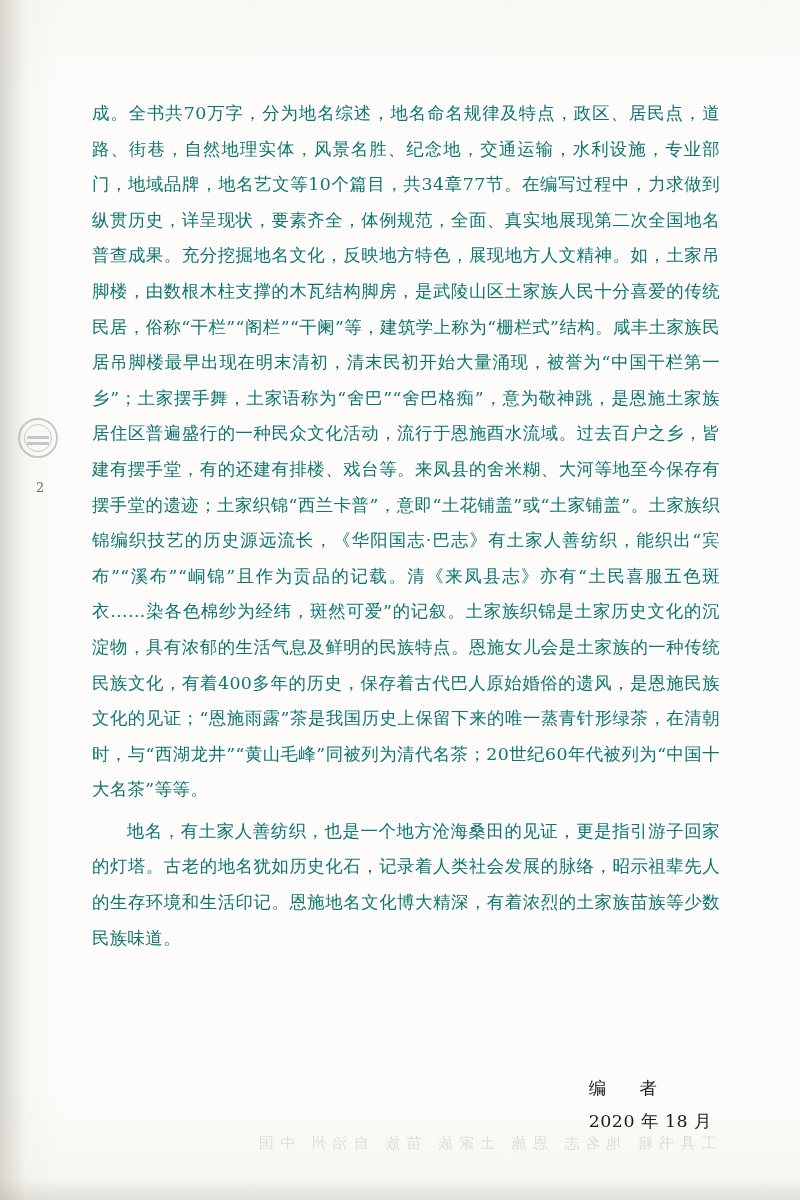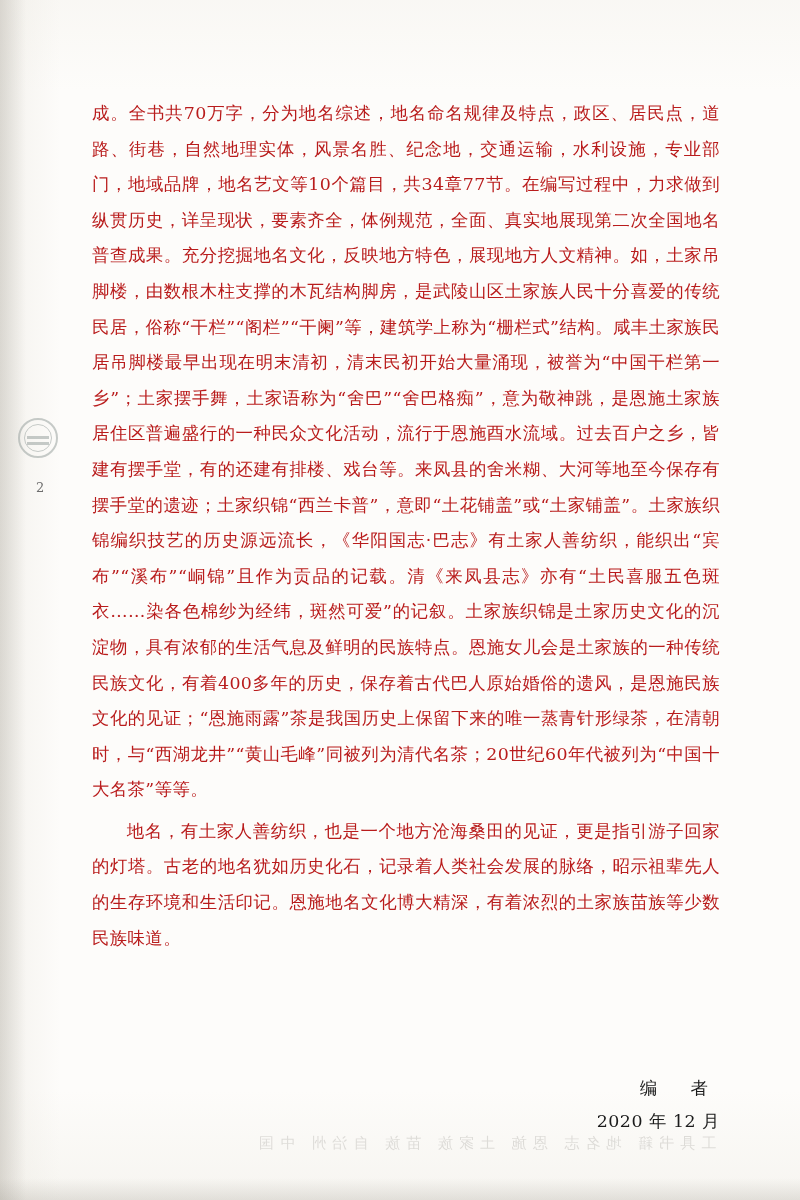--- a/index.html
+++ b/index.html
@@ -34,36 +34,36 @@
   .content {
     position: absolute;
     left: 92px;
     top: 96px;
     width: 628px;
   }
   p.para {
     margin: 0 0 2px 0;
     font-size: 17.4px;
     line-height: 35.6px;
-    color: #b91c1c;
+    color: #0f766e;
     text-align: justify;
     text-justify: inter-ideograph;
     letter-spacing: 0.4px;
     font-family: "DejaVu Serif", "Liberation Serif", serif;
   }
   p.indent {
     text-indent: 2em;
   }
   .spacer-sm { height: 4px; }
 
   .signature {
     position: absolute;
-    right: 80px;
+    right: 88px;
     top: 1072px;
-    text-align: right;
+    text-align: left;
     font-size: 17.4px;
     line-height: 33px;
     color: #1b1b1b;
     letter-spacing: 2px;
   }
   .signature .who {
     letter-spacing: 8px;
     padding-right: 4px;
   }
   .signature .date {
@@ -170,17 +170,17 @@
 
   <div class="content">
     <p class="para">成。全书共70万字，分为地名综述，地名命名规律及特点，政区、居民点，道路、街巷，自然地理实体，风景名胜、纪念地，交通运输，水利设施，专业部门，地域品牌，地名艺文等10个篇目，共34章77节。在编写过程中，力求做到纵贯历史，详呈现状，要素齐全，体例规范，全面、真实地展现第二次全国地名普查成果。充分挖掘地名文化，反映地方特色，展现地方人文精神。如，土家吊脚楼，由数根木柱支撑的木瓦结构脚房，是武陵山区土家族人民十分喜爱的传统民居，俗称“干栏”“阁栏”“干阑”等，建筑学上称为“栅栏式”结构。咸丰土家族民居吊脚楼最早出现在明末清初，清末民初开始大量涌现，被誉为“中国干栏第一乡”；土家摆手舞，土家语称为“舍巴”“舍巴格痴”，意为敬神跳，是恩施土家族居住区普遍盛行的一种民众文化活动，流行于恩施酉水流域。过去百户之乡，皆建有摆手堂，有的还建有排楼、戏台等。来凤县的舍米糊、大河等地至今保存有摆手堂的遗迹；土家织锦“西兰卡普”，意即“土花铺盖”或“土家铺盖”。土家族织锦编织技艺的历史源远流长，《华阳国志·巴志》有土家人善纺织，能织出“宾布”“溪布”“峒锦”且作为贡品的记载。清《来凤县志》亦有“土民喜服五色斑衣……染各色棉纱为经纬，斑然可爱”的记叙。土家族织锦是土家历史文化的沉淀物，具有浓郁的生活气息及鲜明的民族特点。恩施女儿会是土家族的一种传统民族文化，有着400多年的历史，保存着古代巴人原始婚俗的遗风，是恩施民族文化的见证；“恩施雨露”茶是我国历史上保留下来的唯一蒸青针形绿茶，在清朝时，与“西湖龙井”“黄山毛峰”同被列为清代名茶；20世纪60年代被列为“中国十大名茶”等等。</p>
     <div class="spacer-sm"></div>
     <p class="para indent">地名，有土家人善纺织，也是一个地方沧海桑田的见证，更是指引游子回家的灯塔。古老的地名犹如历史化石，记录着人类社会发展的脉络，昭示祖辈先人的生存环境和生活印记。恩施地名文化博大精深，有着浓烈的土家族苗族等少数民族味道。</p>
     <div class="spacer-sm"></div>
   </div>
 
   <div class="signature">
     <div class="who">编　者</div>
-    <div class="date">2020 年 12 月</div>
+    <div class="date">2020 年 18 月</div>
   </div>
 
   <div class="bleed">工具书籍 地名志 恩施 土家族 苗族 自治州 中国</div>
 </div>
 
 </body></html>

